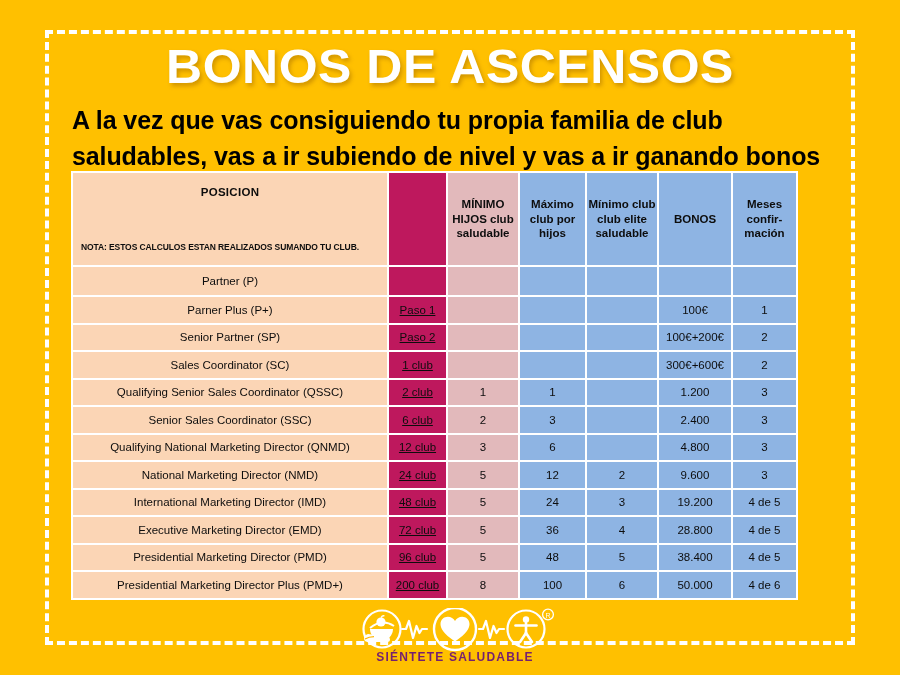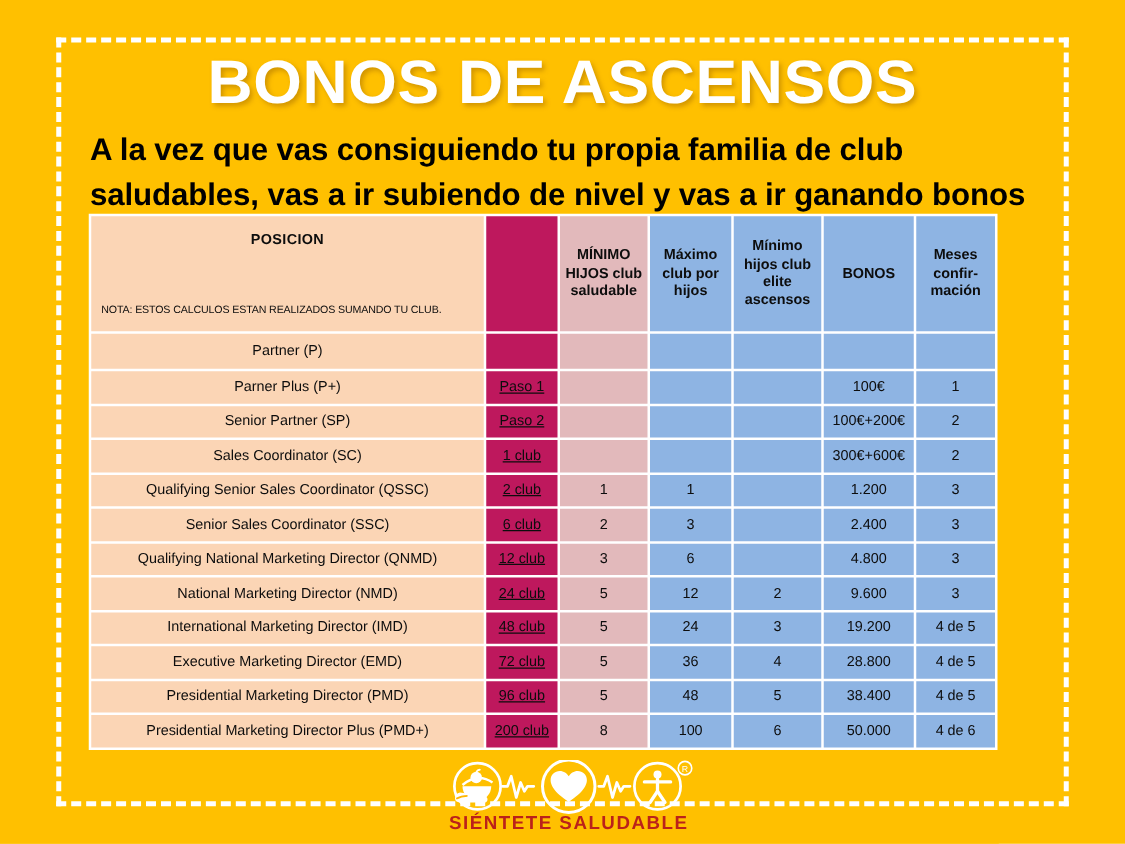--- a/index.html
+++ b/index.html
@@ -111,21 +111,21 @@
     top: 12px;
     text-align: center;
     font-weight: bold;
     font-size: 11.5px;
     letter-spacing: 0.3px;
   }
   .head-pos .pos-nota {
     position: absolute;
     left: 8px;
     bottom: 12px;
-    font-weight: normal;
+    font-weight: bold;
     font-size: 8.5px;
     text-align: right;
     letter-spacing: -0.1px;
   }
   tr.data-row td { height: 25.5px; }
   tr.data-row td.name-cell {
     font-size: 11.5px;
     font-weight: normal;
   }
   tr.first-data td { height: 28px; }
@@ -138,23 +138,23 @@
     width: 210px;
     height: 62px;
   }
   .logo-text {
     position: absolute;
     left: 0;
     top: 42px;
     width: 210px;
     text-align: center;
     font-family: "Liberation Sans Narrow", "Liberation Sans", sans-serif;
-    font-size: 15px;
-    font-weight: bold;
-    color: #b91c1c;
+    font-size: 12px;
+    font-weight: bold;
+    color: #701a75;
     letter-spacing: 1.2px;
     opacity: 0.96;
   }
 </style>
 </head>
 <body>
 
 <div class="poster">
 
   <div class="dashed-frame"></div>
@@ -176,21 +176,21 @@
       </colgroup>
       <tbody>
         <tr>
           <td class="bg-peach head-pos">
             <div class="pos-label">POSICION</div>
             <div class="pos-nota">NOTA: ESTOS CALCULOS ESTAN REALIZADOS SUMANDO TU CLUB.</div>
           </td>
           <td class="bg-green head-cell"></td>
           <td class="bg-pink head-cell">MÍNIMO HIJOS club saludable</td>
           <td class="bg-blue head-cell">Máximo club por hijos</td>
-          <td class="bg-blue head-cell">Mínimo hijos club elite ascensos</td>
+          <td class="bg-blue head-cell">Mínimo club club elite saludable</td>
           <td class="bg-blue head-cell">BONOS</td>
           <td class="bg-blue head-cell">Meses confir- mación</td>
         </tr>
 
         <tr class="data-row first-data">
           <td class="bg-peach name-cell">Partner (P)</td>
           <td class="bg-green"></td>
           <td class="bg-pink"></td>
           <td class="bg-blue"></td>
           <td class="bg-blue"></td>

